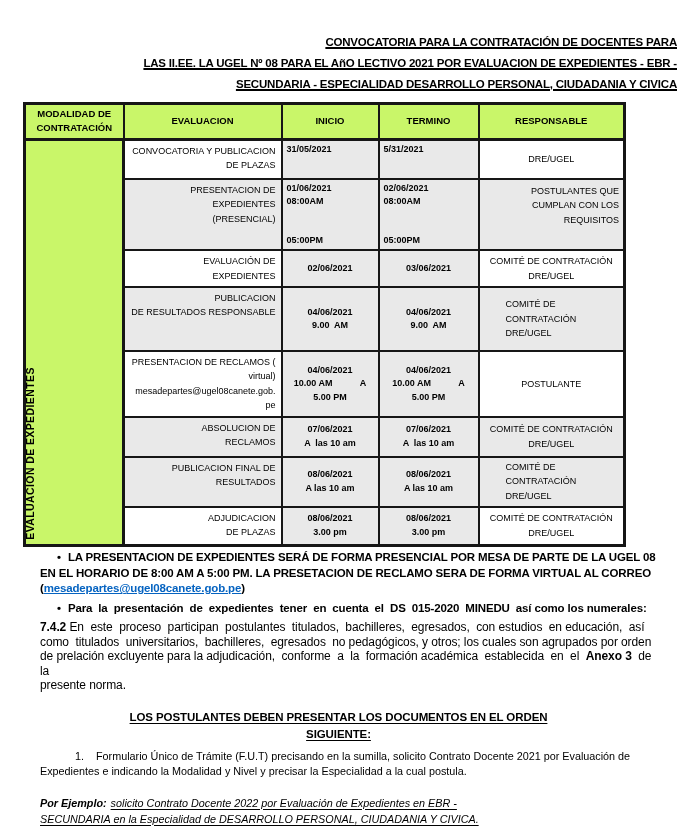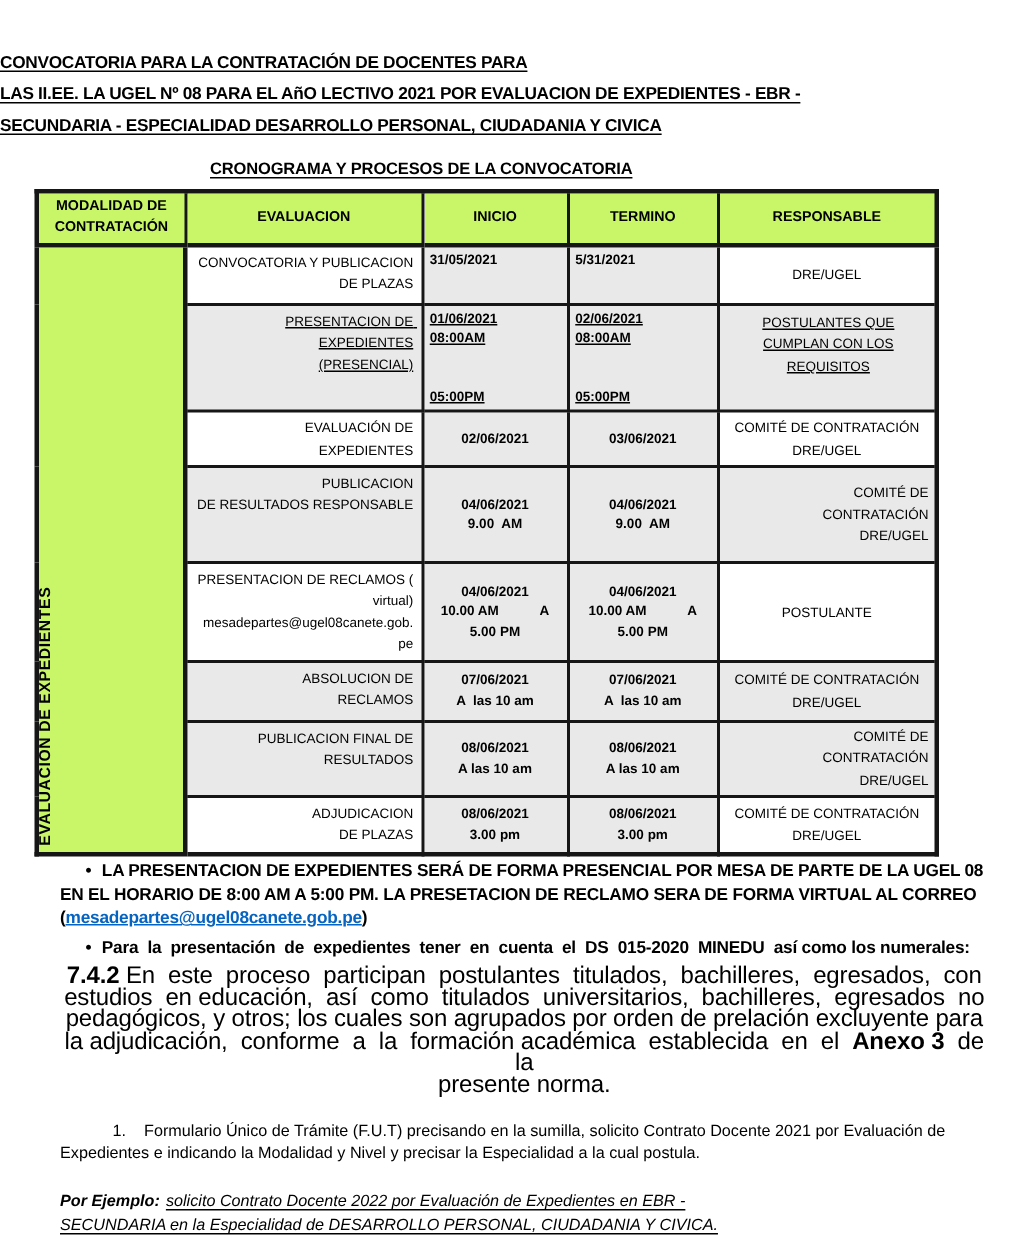--- a/index.html
+++ b/index.html
@@ -8,55 +8,55 @@
     --blue:#0563c1;
     --ink:#161616;
   }
   *{box-sizing:border-box;}
   html,body{margin:0;padding:0;background:#ffffff;}
   .page{
     width:677px;height:826px;position:relative;background:#ffffff;
     font-family:"Liberation Sans",sans-serif;color:#000;overflow:hidden;
   }
   
-  .doc-title{margin-top:32px;text-align:left;font-weight:bold;
-    font-size:11.5px;letter-spacing:-0.2px;line-height:21px;}
+  .doc-title{margin-top:32px;text-align:right;font-weight:bold;
+    font-size:11.5px;letter-spacing:-0.2px;line-height:21px;text-decoration:underline;}
   .doc-title .tline{text-decoration:underline;text-underline-offset:2px;}
   .subtitle{margin:12px 0 0 140px;font-weight:bold;font-size:11px;
     text-decoration:underline;text-underline-offset:2px;width:max-content;letter-spacing:-0.1px;}
   
   table.crono{border-collapse:collapse;table-layout:fixed;width:600px;
     margin:7px 0 0 23px;border:3px solid var(--ink);}
   .crono th,.crono td{border:2px solid var(--ink);padding:2px 4px;
     font-size:9px;line-height:1.5;white-space:pre-wrap;overflow:hidden;}
   .crono th{background:var(--green);font-size:9.5px;font-weight:bold;
     text-align:center;vertical-align:middle;height:35px;border-bottom:3px solid var(--ink);}
   td.modality{background:var(--green);position:relative;border-right:3px solid var(--ink);}
   .vertical-label{position:absolute;left:13px;bottom:4px;width:212px;
     transform:rotate(-90deg);transform-origin:0 100%;
     font-weight:bold;font-size:10.5px;letter-spacing:0.4px;white-space:nowrap;}
   td.activity{text-align:right;vertical-align:top;padding:3px 5px;line-height:1.6;}
   td.date{background:var(--gray);font-weight:bold;text-align:center;vertical-align:middle;line-height:1.5;}
   td.date.topleft{text-align:left;vertical-align:top;line-height:1.45;}
   td.resp{text-align:center;vertical-align:middle;line-height:1.6;}
-  td.resp.leftpad{text-align:center;vertical-align:top;padding:4px 4px 2px 6px;}
-  td.resp.indent{text-align:right;padding-left:26px;}
+  td.resp.leftpad{text-align:right;vertical-align:top;padding:4px 4px 2px 6px;}
+  td.resp.indent{text-align:left;padding-left:26px;}
   .bg-gray{background:var(--gray);}
   .bg-white{background:#ffffff;}
-  tr.h40{height:40px;} tr.h65{height:65px;text-decoration:underline;} tr.h31{height:31px;} tr.h64{height:64px;}
+  tr.h40{height:40px;} tr.h65{height:65px;} tr.h31{height:31px;} tr.h64{height:64px;}
   tr.h56{height:56px;} tr.h50{height:50px;} tr.h39{height:39px;}
   
   .notes{margin:3px 18px 0 40px;}
   .bullet{font-weight:bold;font-size:11.5px;line-height:15.5px;margin:0 0 4px 0;
     text-indent:17px;letter-spacing:-0.15px;}
   .bullet .dot{margin-right:7px;}
   .bullet.prewrap{white-space:pre-wrap;}
   .email-link{color:var(--blue);text-decoration:underline;cursor:pointer;}
-  .p742{font-size:16px;line-height:14.5px;margin:2px 0 16px 0;white-space:pre-wrap;
-    letter-spacing:-0.1px;text-align:center;}
+  .p742{font-size:12px;line-height:14.5px;margin:2px 0 16px 0;white-space:pre-wrap;
+    letter-spacing:-0.1px;}
   .p742 .bold{font-weight:bold;}
   
   .order-heading{max-width:430px;margin:7px auto 0 auto;text-align:center;
     font-weight:bold;font-size:11.5px;line-height:17px;text-decoration:underline;
     text-underline-offset:2px;letter-spacing:-0.1px;}
   .item1{margin:6px 14px 0 40px;font-size:10.8px;line-height:15px;text-indent:35px;}
   .item1 .num{margin-right:12px;}
   .example{margin:16px 0 0 40px;width:470px;font-size:10.8px;line-height:16px;
     font-style:italic;}
   .example .lbl{font-weight:bold;margin-right:4px;}
@@ -66,21 +66,20 @@
 <body>
 
 <div class="page">
 
   <div class="doc-title">
     <div class="tline">CONVOCATORIA PARA LA CONTRATACIÓN DE DOCENTES PARA</div>
     <div class="tline">LAS II.EE. LA UGEL Nº 08 PARA EL AñO LECTIVO 2021 POR  EVALUACION DE EXPEDIENTES - EBR -</div>
     <div class="tline">SECUNDARIA - ESPECIALIDAD DESARROLLO PERSONAL, CIUDADANIA Y CIVICA</div>
   </div>
 
-  <div class="subtitle">CRONOGRAMA Y PROCESOS DE LA CONVOCATORIA</div>
 
   <table class="crono">
     <colgroup>
       <col style="width:99px">
         <col style="width:158px">
         <col style="width:97px">
       <col style="width:100px">
         <col style="width:146px">
     </colgroup>
     <thead>
@@ -186,18 +185,19 @@
     </tbody>
   </table>
 
   <div class="notes">
     <p class="bullet"><span class="dot">•</span><span>LA PRESENTACION DE EXPEDIENTES SERÁ DE FORMA PRESENCIAL POR MESA DE PARTE DE LA UGEL 08 EN EL HORARIO  DE  8:00  AM A 5:00 PM.   LA PRESETACION DE RECLAMO SERA DE FORMA VIRTUAL AL CORREO (</span><span class="email-link">mesadepartes@ugel08canete.gob.pe</span><span>)</span></p>
     <p class="bullet prewrap"><span class="dot">•</span><span>Para  la  presentación  de  expedientes  tener  en  cuenta  el  DS  015-2020  MINEDU  así como los numerales:</span></p>
     <p class="p742"><span class="bold">7.4.2</span><span> En  este  proceso  participan  postulantes  titulados,  bachilleres,  egresados,  con estudios  en educación,  así  como  titulados  universitarios,  bachilleres,  egresados  no pedagógicos, y otros; los cuales son agrupados por orden de prelación excluyente para la adjudicación,  conforme  a  la  formación académica  establecida  en  el  </span><span class="bold">Anexo 3</span><span>  de  la
 presente norma.</span></p>
   </div>
 
+  <div class="order-heading">LOS POSTULANTES DEBEN PRESENTAR LOS DOCUMENTOS EN EL ORDEN SIGUIENTE:</div>
 
   <p class="item1"><span class="num">1.</span><span>Formulario Único de Trámite (F.U.T) precisando en la sumilla, solicito Contrato Docente 2021 por Evaluación de Expedientes e indicando la Modalidad y Nivel y precisar la Especialidad a la cual postula.</span></p>
 
   <p class="example"><span class="lbl">Por Ejemplo:</span><span class="txt">solicito Contrato Docente 2022 por Evaluación de Expedientes en EBR - SECUNDARIA  en la Especialidad de DESARROLLO PERSONAL, CIUDADANIA Y CIVICA.</span></p>
 
 </div>
 
 </body></html>

